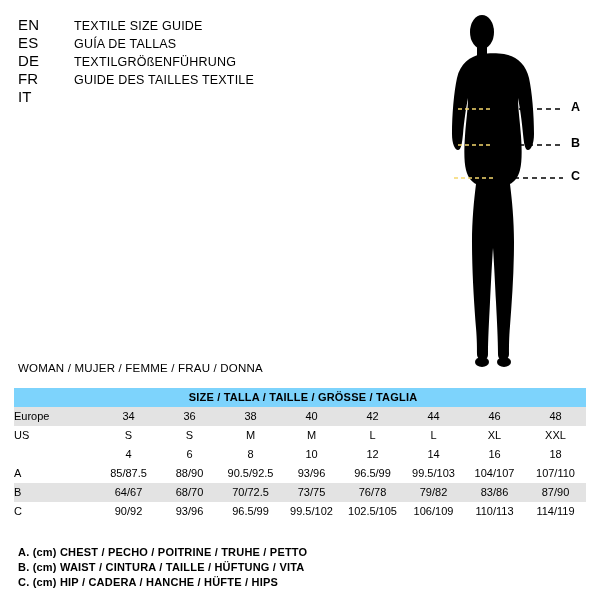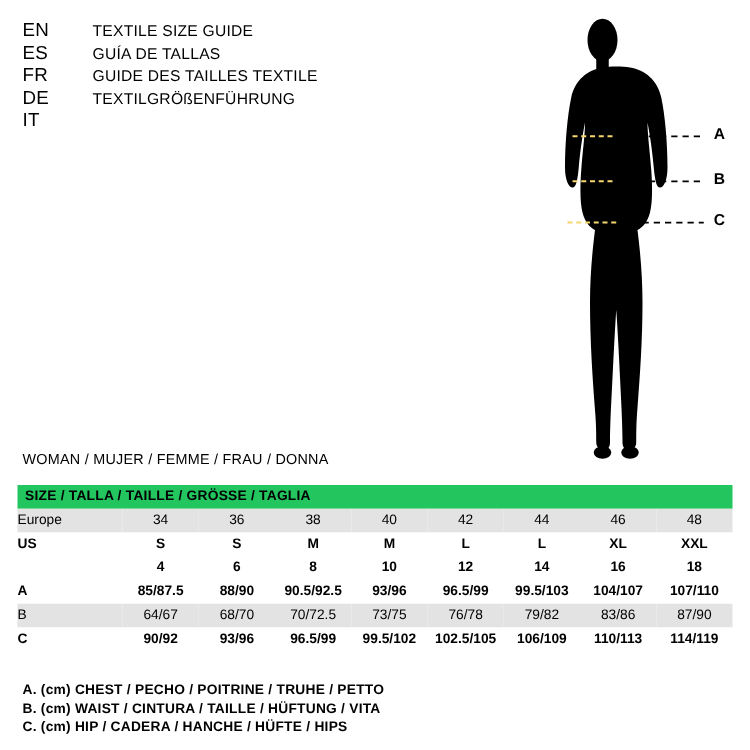--- a/index.html
+++ b/index.html
@@ -86,32 +86,32 @@
     width: 572px;
     border-collapse: collapse;
     font-size: 11px;
   }
   table.sizes td {
     padding: 2px 0 2px 0;
     height: 15px;
     line-height: 13px;
   }
   table.sizes tr.hdr td {
-    background: #22c55e;
+    background: #7dd3fc;
     font-weight: bold;
     font-size: 11px;
     padding-left: 6px;
     letter-spacing: 0.2px;
+    text-align: center;
   }
   table.sizes tr.shade td {
     background: #e3e3e3;
   }
   table.sizes tr.plain td {
     background: #ffffff;
-    font-weight: bold;
   }
   td.rowlabel {
     width: 84px;
     padding-left: 6px;
     text-align: left;
     margin-left: 32px;
   }
   td.val {
     text-align: center;
     width: 61px;
@@ -139,26 +139,26 @@
   <div class="lang-block">
     <div class="lang-row">
       <span class="lang-code">EN</span>
       <span class="lang-text">TEXTILE SIZE GUIDE</span>
     </div>
     <div class="lang-row">
       <span class="lang-code">ES</span>
       <span class="lang-text">GUÍA DE TALLAS</span>
     </div>
     <div class="lang-row">
+      <span class="lang-code">DE</span>
+      <span class="lang-text">TEXTILGRÖßENFÜHRUNG</span>
+    </div>
+    <div class="lang-row">
       <span class="lang-code">FR</span>
       <span class="lang-text">GUIDE DES TAILLES TEXTILE</span>
-    </div>
-    <div class="lang-row">
-      <span class="lang-code">DE</span>
-      <span class="lang-text">TEXTILGRÖßENFÜHRUNG</span>
     </div>
     <div class="lang-row">
       <span class="lang-code">IT</span>
     </div>
   </div>
 
   <div class="figure-wrap">
     <svg class="figure-svg" width="160" height="360" viewBox="0 0 160 360">
 
       <ellipse cx="52" cy="22" rx="12" ry="17" fill="#000000"></ellipse>

